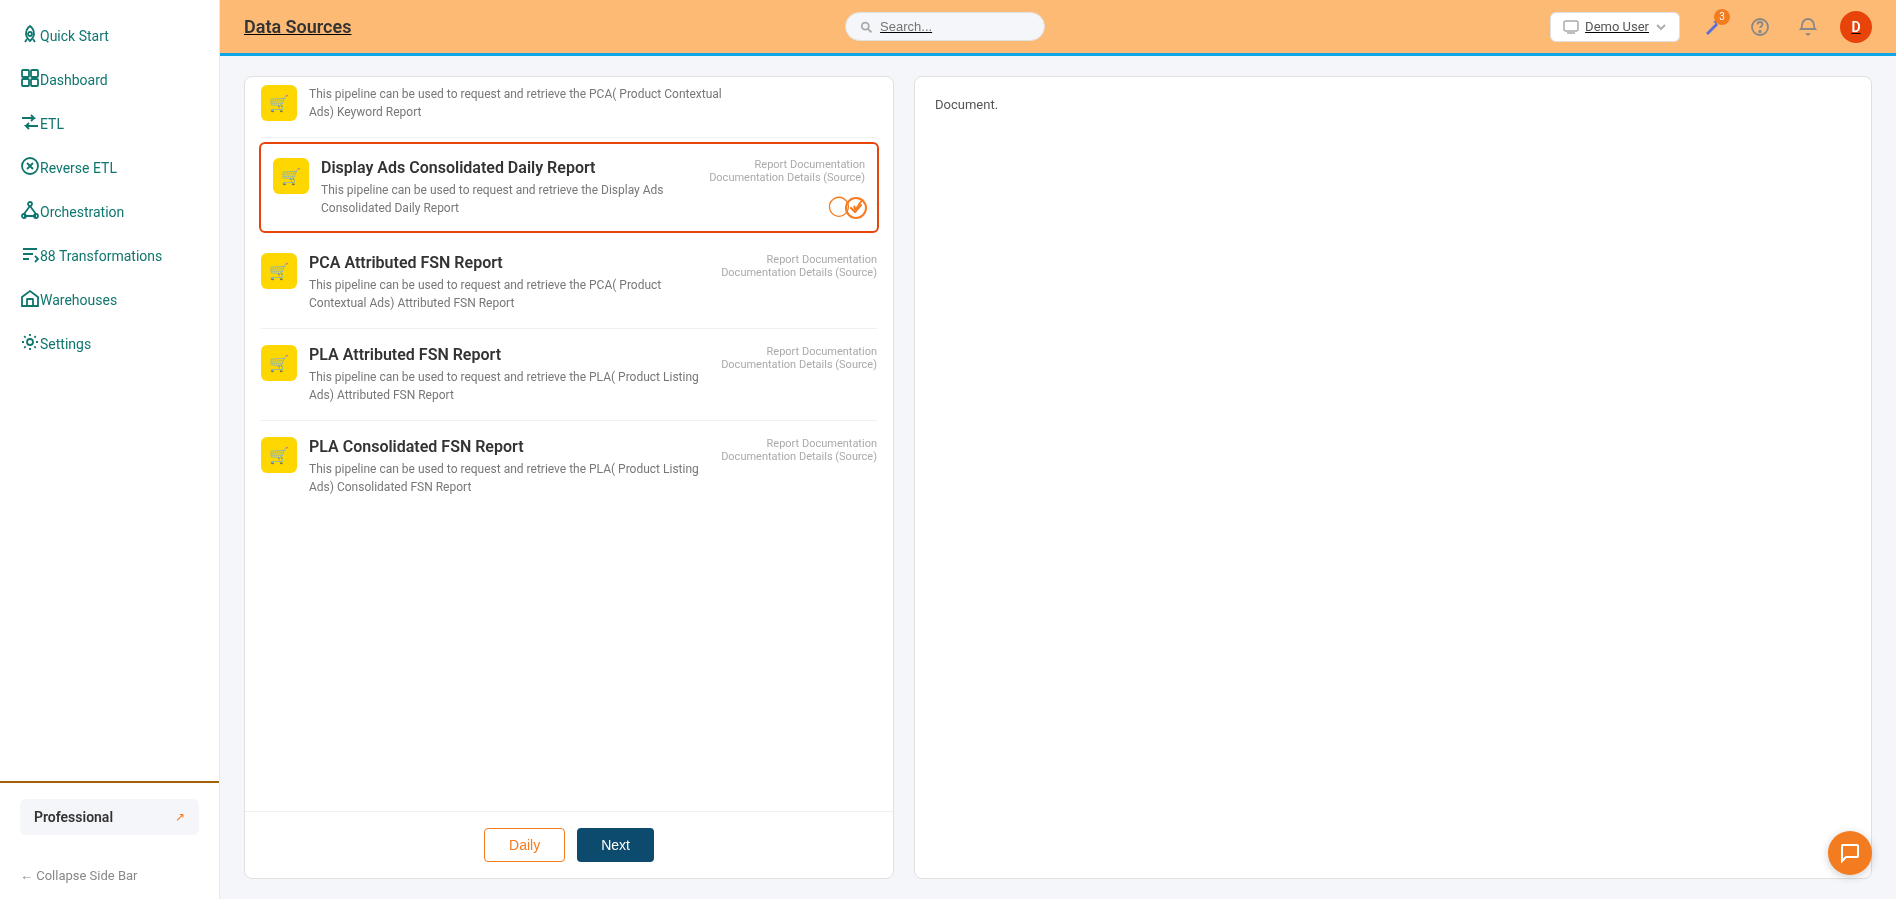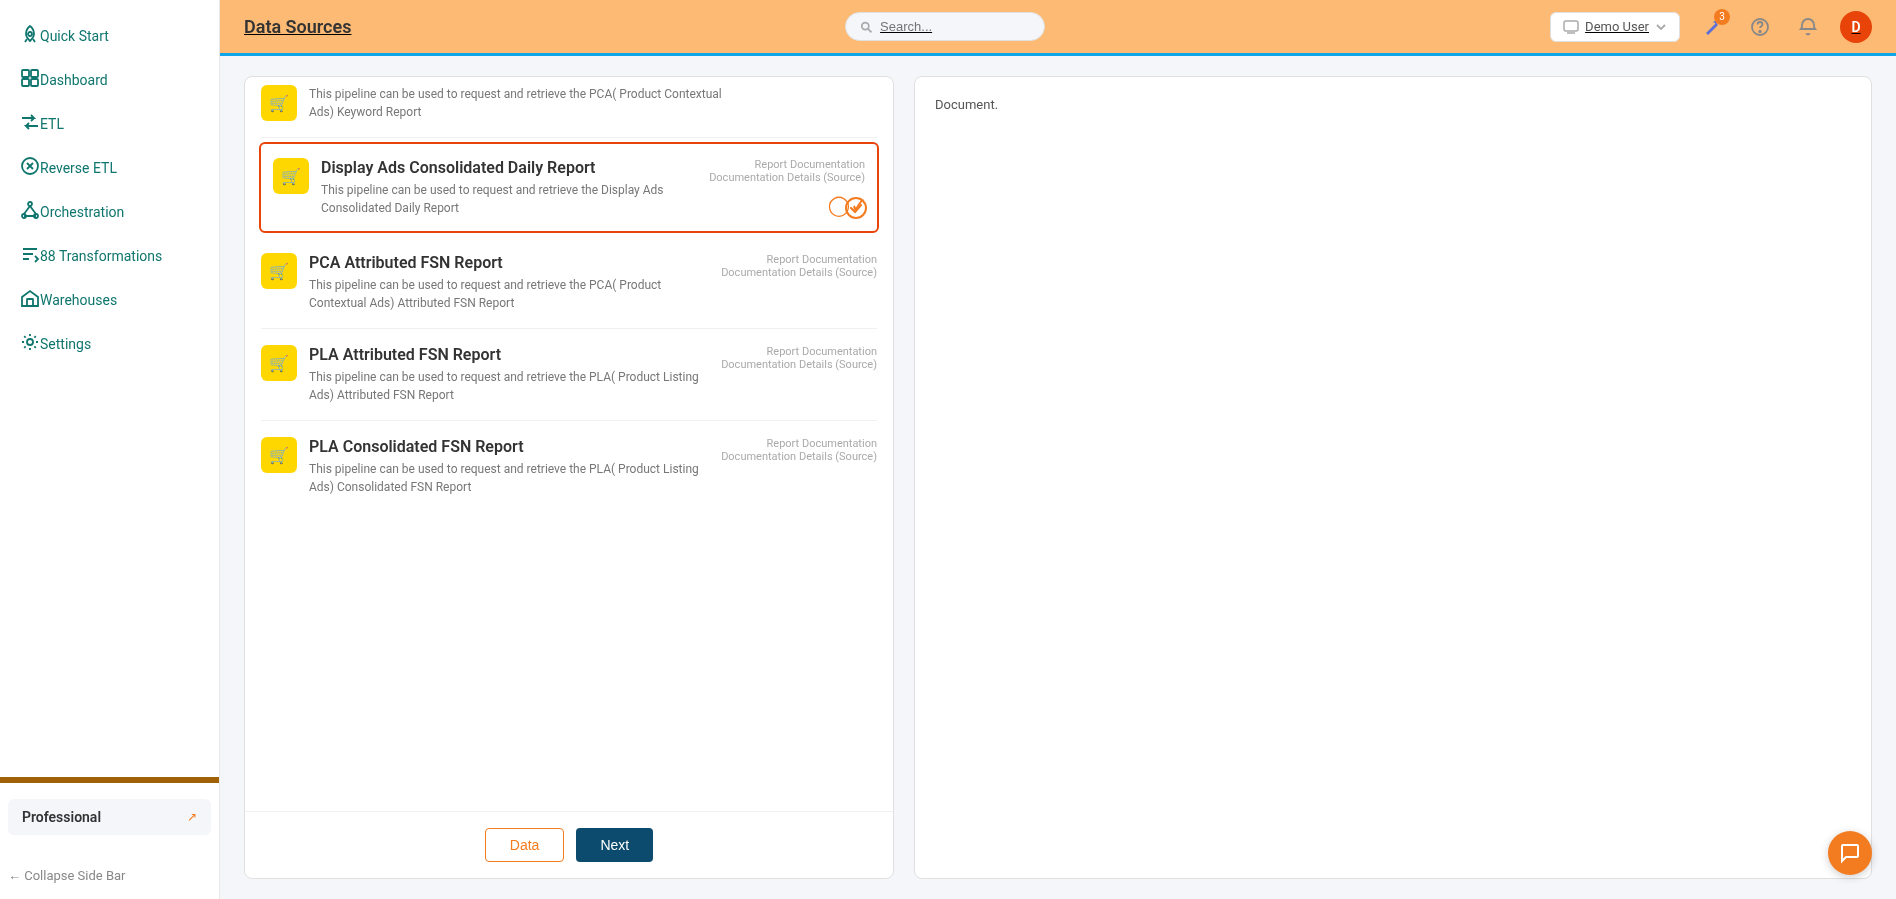--- a/index.html
+++ b/index.html
@@ -38,22 +38,22 @@
       align-items: flex-end;
       padding: 12px 20px;
       cursor: pointer;
       color: #0f766e;
       font-size: 14px;
       transition: background 0.15s;
     }
     .nav-icon { width: 20px; height: 20px; display: flex; align-items: center; justify-content: center; color: inherit; }
 
     .sidebar-footer {
-      padding: 16px 8px;
-      border-top: 6px solid #a16207;
+      padding: 16px 20px;
+      border-top: 2px solid #a16207;
     }
     .professional-badge {
       display: flex;
       align-items: center;
       justify-content: space-between;
       padding: 10px 14px;
       background: #f5f6fa;
       border-radius: 6px;
       margin-bottom: 12px;
     }
@@ -527,21 +527,21 @@
           </div>
           <div class="pipeline-links">
             <a href="#">Report Documentation</a>
             <a href="#">Documentation Details (Source)</a>
           </div>
         </div>
 
       </div>
 
       <div class="pipeline-footer">
-        <button class="btn-back">Data</button>
+        <button class="btn-back">Daily</button>
         <button class="btn-next">Next</button>
       </div>
     </div>
 
     <div class="doc-panel">
       <span>Document.</span>
     </div>
   </div>
 </div>
 

